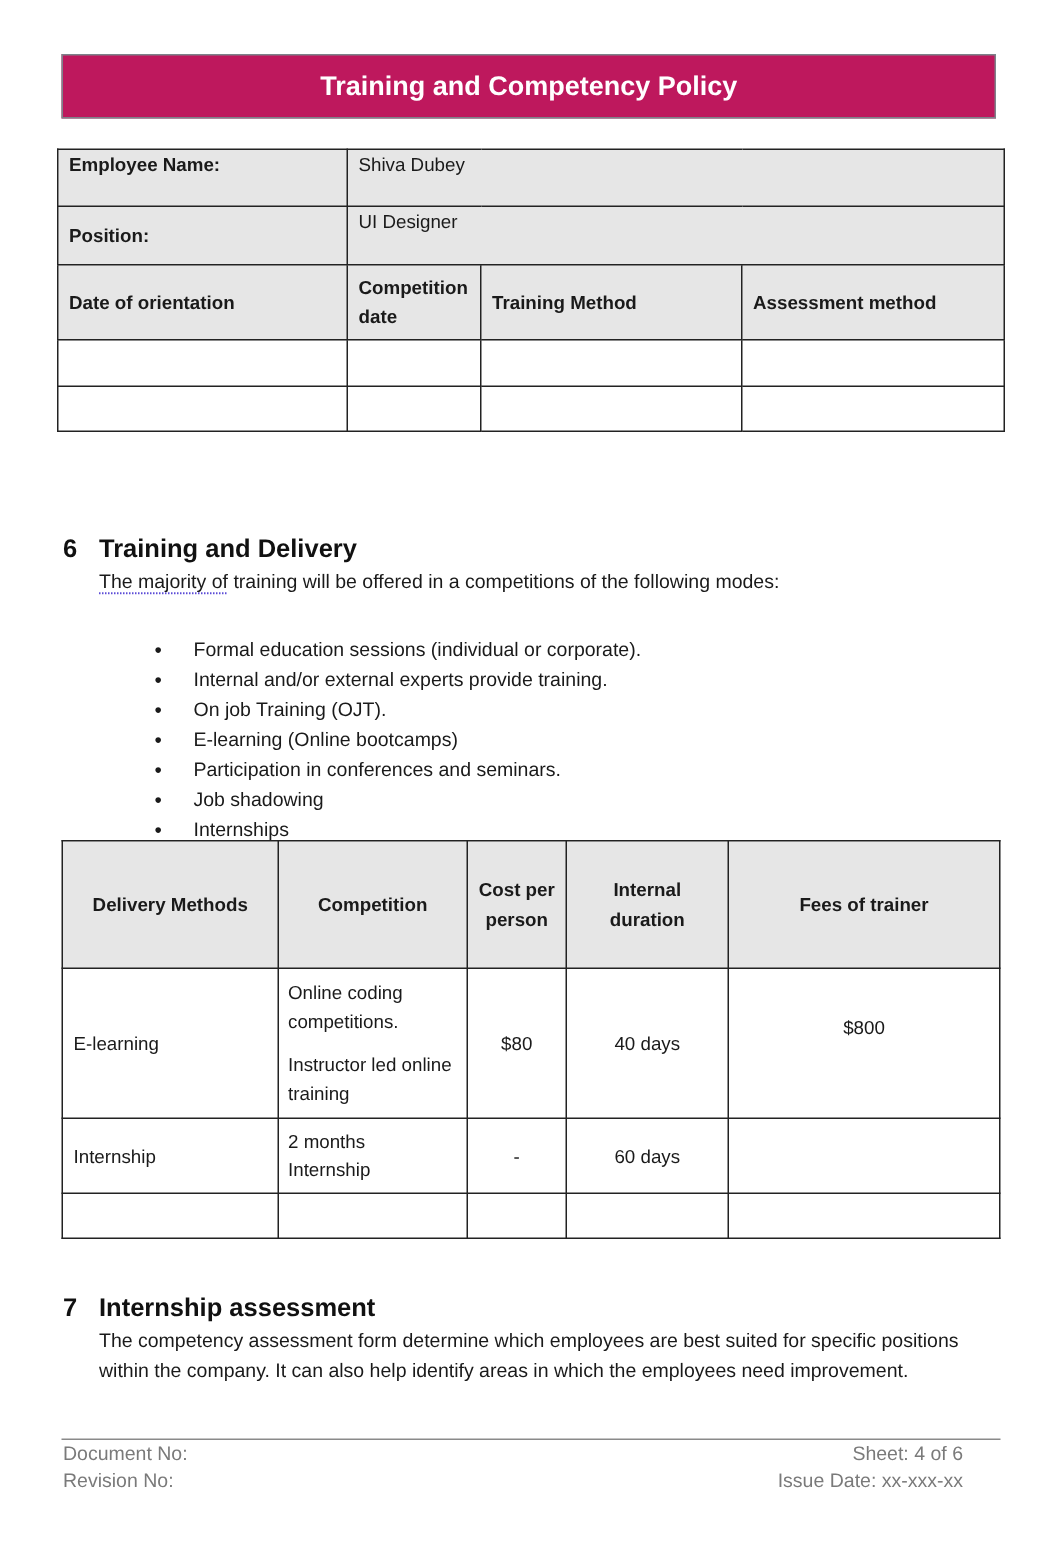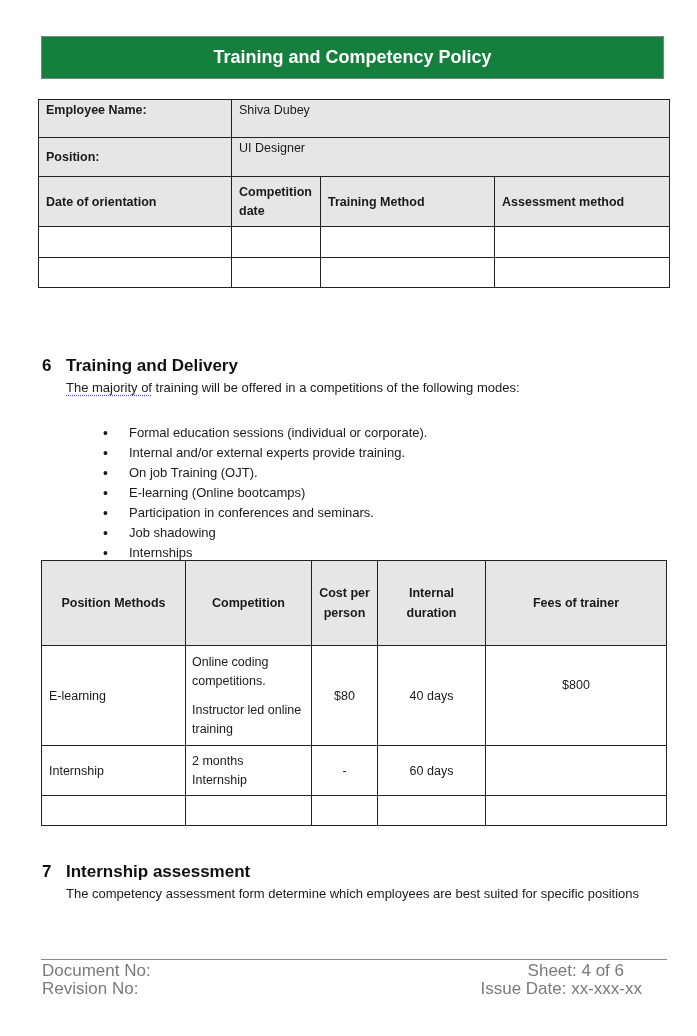--- a/index.html
+++ b/index.html
@@ -2,21 +2,21 @@
 <html><head>
 <meta charset="utf-8">
 <style>
   html, body { margin: 0; padding: 0; background: #ffffff; }
   body {
     width: 697px; height: 1036px; position: relative; overflow: hidden;
     font-family: "Liberation Sans", "DejaVu Sans", sans-serif; color: #1a1a1a;
   }
   .title-bar {
     position: absolute; left: 41px; top: 36px; width: 623px; height: 43px;
-    background: #15803d; border: 1px solid #7d828a; box-sizing: border-box;
+    background: #be185d; border: 1px solid #7d828a; box-sizing: border-box;
     display: flex; align-items: center; justify-content: center;
     color: #ffffff; font-weight: bold; font-size: 18px;
   }
   table { border-collapse: collapse; position: absolute; table-layout: fixed; }
   td { border: 1px solid #222; font-size: 12.5px; padding: 0 7px; vertical-align: middle; }
   .t1 { left: 38px; top: 99px; width: 631px; border-radius: 14px; }
   .gray { background: #e6e6e6; }
   .bold { font-weight: bold; }
   .t2 { left: 41px; top: 560px; width: 625px; }
   .t2 td { text-align: center; }
@@ -25,21 +25,21 @@
   .section-head {
     position: absolute; left: 42px; font-size: 17px; font-weight: bold; color: #111;
   }
   .section-head .num { display: inline-block; width: 24px; }
   .para { position: absolute; left: 66px; font-size: 13px; line-height: 20px; color: #1a1a1a; }
   .squiggle { text-decoration: underline dotted #5b4bd6; text-underline-offset: 3px; }
   ul.bullets { position: absolute; left: 66px; top: 408px; margin: 15px; padding: 0; list-style: none; }
   ul.bullets li { font-size: 13px; height: 20px; line-height: 20px; position: relative; padding-left: 48px; }
   ul.bullets li::before { content: "•"; position: absolute; left: 22px; font-size: 14px; }
   .footer-line { position: absolute; left: 41px; top: 959px; width: 626px; height: 1px; background: #8a8a8a; }
-  .footer { position: absolute; font-size: 17px; color: #7a7a7a; }
+  .footer { position: absolute; font-size: 13px; color: #7a7a7a; }
   .desc-block div { line-height: 19px; }
 </style>
 </head>
 <body>
 
 <div class="title-bar">
   <span>Training and Competency Policy</span>
 </div>
 
 <table class="t1">
@@ -98,21 +98,21 @@
 <table class="t2">
   <colgroup>
       <col style="width:144px">
       <col style="width:126px">
       <col style="width:66px">
       <col style="width:108px">
       <col style="width:181px">
     </colgroup>
   <tbody>
       <tr class="hdr" style="height:85px">
-    <td>Position Methods</td>
+    <td>Delivery Methods</td>
     <td>Competition</td>
     <td style="line-height:20px;padding:0 4px">Cost per person</td>
     <td style="line-height:20px;padding:0 20px">Internal duration</td>
     <td>Fees of trainer</td>
   </tr>
   <tr style="height:100px">
     <td class="left">E-learning</td>
     <td class="left desc-block" style="padding:0 6px">
       <div style="margin-bottom:10px">Online coding competitions.</div>
       <div>Instructor led online training</div>
@@ -138,19 +138,20 @@
     <td></td>
   </tr>
 </tbody>
   </table>
 
 <div class="section-head" style="top:862px">
   <span class="num">7</span><span>Internship assessment</span>
 </div>
 <div class="para" style="top:884px">
   <div>The competency assessment form determine which employees are best suited for specific positions</div>
+  <div>within the company. It can also help identify areas in which the employees need improvement.</div>
 </div>
 
 <div class="footer-line"></div>
 <div class="footer" style="left:42px;top:961px">Document No:</div>
 <div class="footer" style="left:42px;top:979px">Revision No:</div>
-<div class="footer" style="right:73px;top:961px">Sheet: 4 of 6</div>
+<div class="footer" style="right:55px;top:961px">Sheet: 4 of 6</div>
 <div class="footer" style="right:55px;top:979px">Issue Date: xx-xxx-xx</div>
 
 </body></html>

